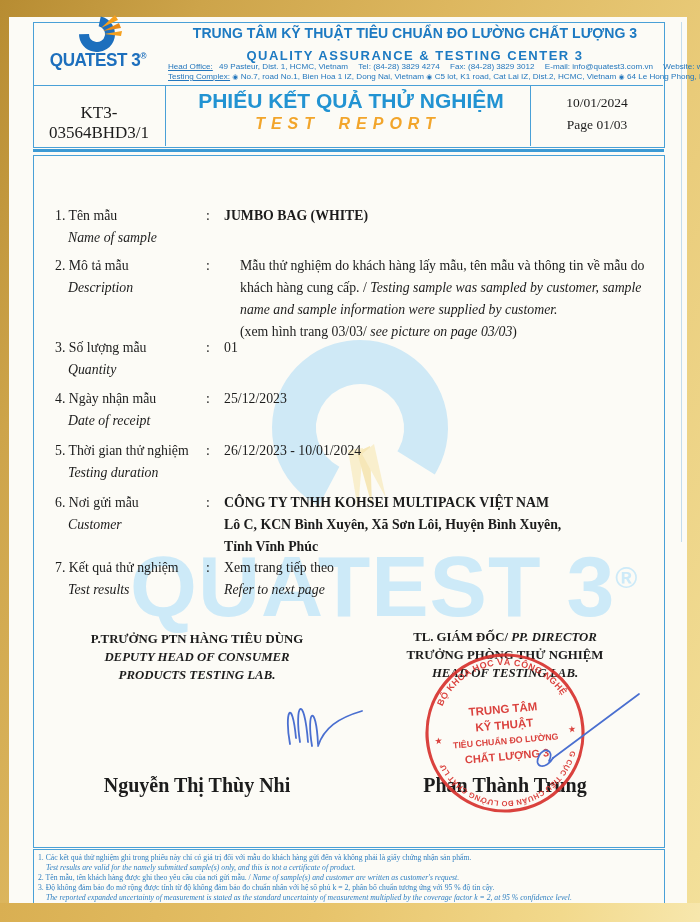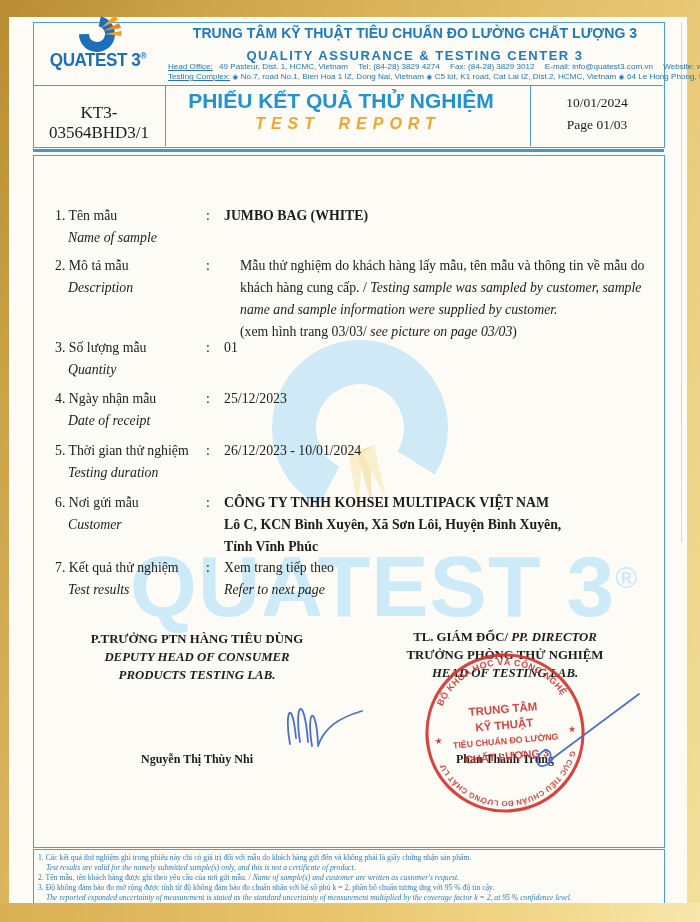--- a/index.html
+++ b/index.html
@@ -30,40 +30,40 @@
   .org-en{left:168px;top:48px;width:494px;text-align:center;font-weight:bold;font-size:13px;
     color:#1d7ac2;letter-spacing:1.5px;}
   .contact{left:168px;top:62px;width:494px;text-align:center;font-size:8.1px;color:#2477bd;
     white-space:nowrap;}
   .contact2{top:72px;}
   .u{text-decoration:underline;}
   .cseg{margin:0 4px;}
   .pin{font-size:7px;}
   
   .report-no{left:33px;top:103px;width:132px;text-align:center;font-size:17px;}
-  .title-vi{left:160px;top:89px;width:362px;text-align:center;font-weight:bold;font-size:21px;
+  .title-vi{left:170px;top:89px;width:362px;text-align:center;font-weight:bold;font-size:21px;
     color:#2293d2;white-space:nowrap;}
   .title-en{left:167px;top:115px;width:362px;text-align:center;font-weight:bold;font-style:italic;
     font-size:16px;color:#f2a52b;letter-spacing:6px;word-spacing:8px;}
   .cell-date{left:531px;top:95px;width:132px;text-align:center;font-size:13.5px;}
   .cell-page{left:531px;top:117px;width:132px;text-align:center;font-size:13.5px;}
   
   .it{font-size:13.8px;line-height:22px;z-index:3;}
   .lblc{left:55px;}
   .enc{left:68px;font-style:italic;}
   .colc{left:206px;width:10px;}
   .valc{left:224px;width:430px;}
   .b{font-weight:bold;}
   .i{font-style:italic;}
   
   .sigblk{z-index:3;text-align:center;}
   .sgl{left:47px;width:300px;}
   .sgr{left:345px;width:320px;}
   .st{font-size:12.8px;font-weight:bold;line-height:18px;}
-  .sname{font-size:12px;font-weight:bold;}
+  .sname{font-size:20px;font-weight:bold;margin-top:22px;}
   .sig-svg{z-index:6;}
   .stamp{left:420px;top:648px;z-index:5;transform:rotate(-5deg);opacity:0.92;}
   
   .wm{z-index:1;}
   .wm-text{left:130px;top:537px;width:540px;font-weight:bold;font-size:86px;color:#cdeaf8;
     letter-spacing:1px;white-space:nowrap;z-index:1;}
   .wm-reg{font-size:30px;vertical-align:28px;}
   
   .fn{left:38px;width:620px;font-size:7.7px;line-height:10.2px;color:#2f7fc0;z-index:3;
     white-space:nowrap;}

